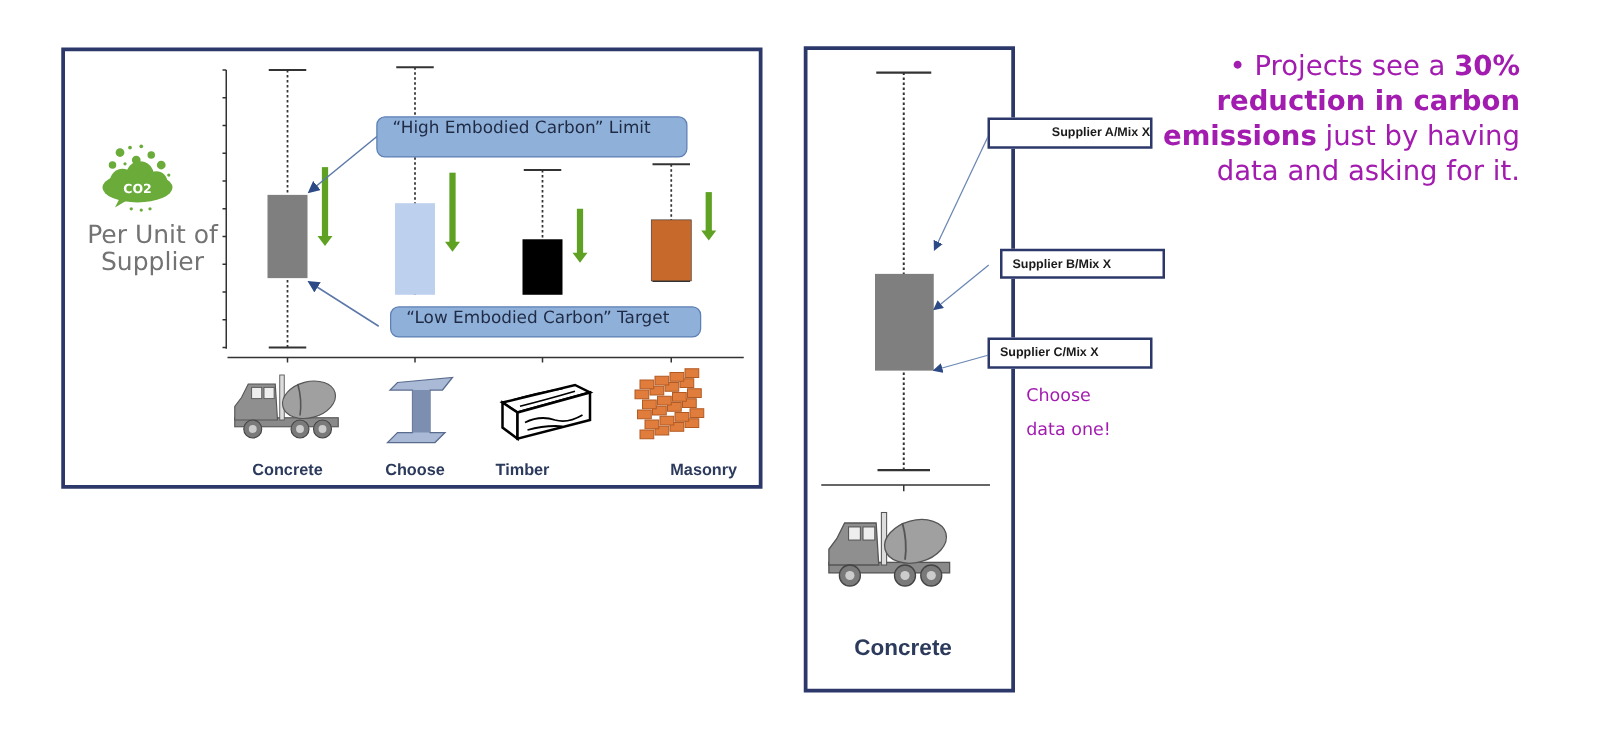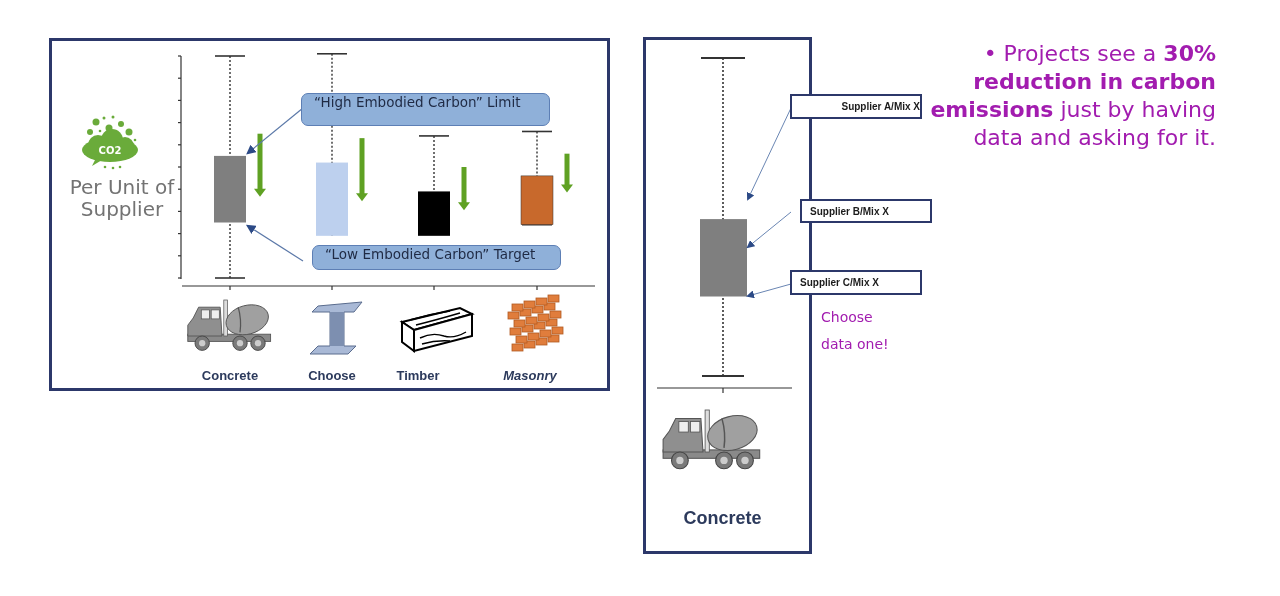--- a/index.html
+++ b/index.html
@@ -201,21 +201,21 @@
 <div class="callout" style="left:301px; top:93px; width:249px; height:33px;">
   <span>“High Embodied Carbon”  Limit</span>
 </div>
 <div class="callout" style="left:312px; top:245px; width:249px; height:25px;">
   <span>“Low Embodied Carbon” Target</span>
 </div>
 
 <div class="cat-label" style="left:180px;">Concrete</div>
 <div class="cat-label" style="left:282px;">Choose</div>
 <div class="cat-label" style="left:368px;">Timber</div>
-<div class="cat-label" style="left:480px;font-style:italic;">Masonry</div>
+<div class="cat-label" style="left:513px;">Masonry</div>
 
 <div class="supplier" style="left:790px; top:94px; width:132px; height:25px;justify-content:flex-end;">
   <span>Supplier A/Mix X</span>
 </div>
 <div class="supplier" style="left:800px; top:199px; width:132px; height:24px;">
   <span>Supplier B/Mix X</span>
 </div>
 <div class="supplier" style="left:790px; top:270px; width:132px; height:25px;">
   <span>Supplier C/Mix X</span>
 </div>

